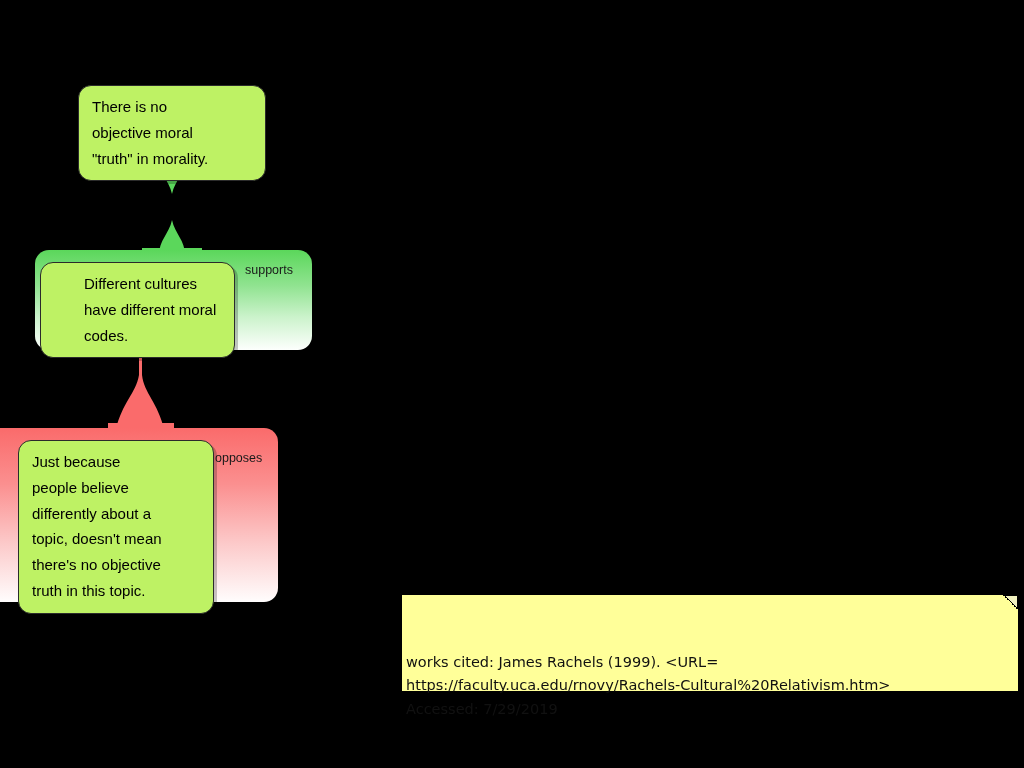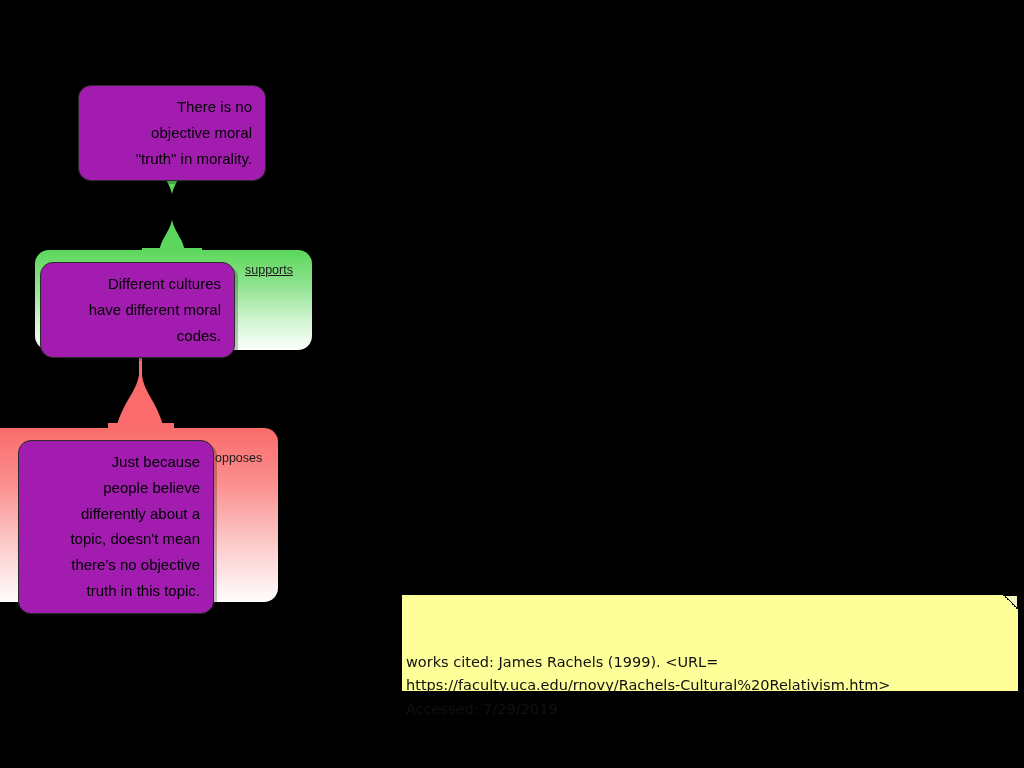--- a/index.html
+++ b/index.html
@@ -12,31 +12,30 @@
     height: 768px;
     position: relative;
     overflow: hidden;
     font-family: "Liberation Sans", "DejaVu Sans", sans-serif;
   }
 
   
   .card {
     position: absolute;
     box-sizing: border-box;
-    background: #a21caf;
+    background: #bef264;
     border: 1.4px solid #2b2b2b;
     border-radius: 13px;
     color: #000000;
     font-size: 15px;
     line-height: 1.72;
     padding: 8px 13px 9px 13px;
     box-shadow: 3px 3px 0 rgba(0,0,0,0.22);
     white-space: pre-line;
     z-index: 6;
-    text-align: right;
   }
 
   
   #root-card {
     left: 78px;
     top: 85px;
     width: 188px;
   }
 
   
@@ -62,21 +61,21 @@
     border-radius: 0 14px 14px 0;
   }
 
   .relation-label {
     position: absolute;
     font-size: 12.5px;
     color: #1a1a1a;
     z-index: 7;
     font-family: "Liberation Sans", "DejaVu Sans", sans-serif;
   }
-  #supports-label { left: 245px; top: 263px; text-decoration: underline; }
+  #supports-label { left: 245px; top: 263px; }
   #opposes-label  { left: 215px; top: 442px; margin-top: 9px; }
 
   
   #supports-card {
     left: 40px;
     top: 262px;
     width: 195px;
     padding-left: 43px;
   }
   #opposes-card {

